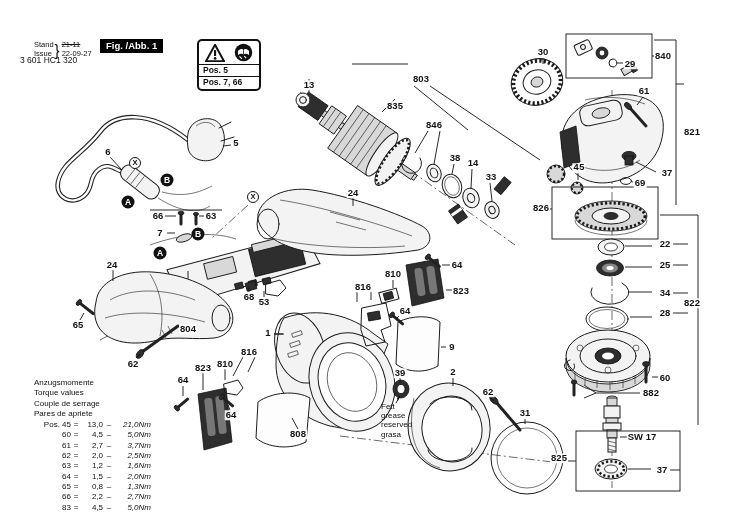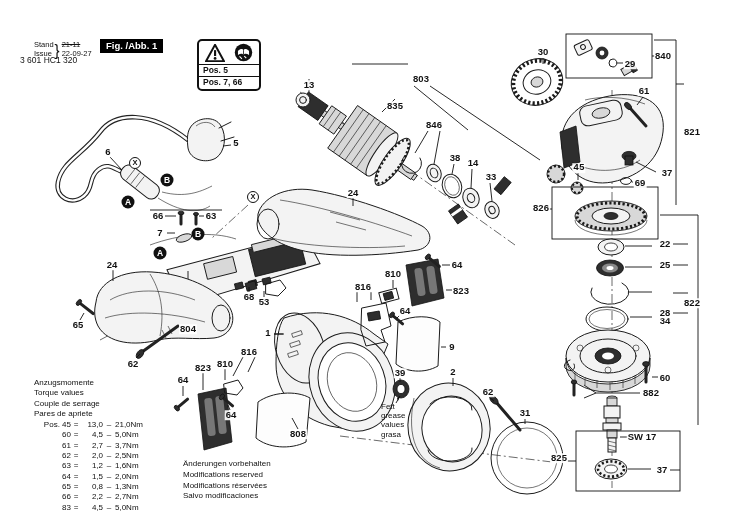--- a/index.html
+++ b/index.html
@@ -35,21 +35,21 @@
            background:#fff;}
   .warn-icons{display:flex;justify-content:space-around;align-items:center;padding:2px 2px;}
   .warn-line{border-top:1.2px solid #111;font-size:8.5px;font-weight:bold;padding:1px 0 1px 4px;line-height:1.1;}
   .torque{position:absolute;left:34px;top:378px;font-size:8px;line-height:10.3px;}
   .torque .rows{margin-top:1px;}
   .trow{display:flex;}
   .trow .c1{width:37px;text-align:right;}
   .trow .c2{width:10px;text-align:center;}
   .trow .c3{width:22px;text-align:right;}
   .trow .c4{width:12px;text-align:center;}
-  .trow .c5{width:36px;}
+  .trow .c5{width:36px;text-align:right;font-style:italic;}
   .notes{position:absolute;left:183px;top:459px;font-size:8px;line-height:10.8px;}
   .grease{position:absolute;left:381px;top:402px;font-size:8px;line-height:9.2px;}
 </style>
 </head>
 <body>
 
 <div class="page">
 
   <svg width="750" height="530" viewBox="0 0 750 530" style="position:absolute;left:0;top:0;">
 
@@ -526,31 +526,25 @@
         <div class="trow">
           <span class="c1">83</span>
           <span class="c2">=</span>
           <span class="c3">4,5</span>
           <span class="c4">–</span>
           <span class="c5">5,0Nm</span>
         </div>
       </div>
   </div>
 
-  <div class="notes">
-    <div>Änderungen vorbehalten</div>
-    <div>Modifications reserved</div>
-    <div>Modifications réservées</div>
-    <div>Salvo modificaciones</div>
-  </div>
 
   <div class="grease">
     <div>Fett</div>
     <div>grease</div>
-    <div>values</div>
+    <div>reserved</div>
     <div>grasa</div>
   </div>
 
   <div id="overlay">
       <div class="callout" style="left: 543px; top: 52px;">30</div>
       <div class="callout" style="left: 663px; top: 56px;">840</div>
       <div class="callout" style="left: 630px; top: 64px;">29</div>
       <div class="callout" style="left: 692px; top: 84px; margin-top: 48px;">821</div>
       <div class="callout" style="left: 644px; top: 91px;">61</div>
       <div class="callout" style="left: 309px; top: 73px; margin-top: 12px;">13</div>
@@ -559,21 +553,21 @@
       <div class="callout" style="left: 434px; top: 125px;">846</div>
       <div class="callout" style="left: 455px; top: 158px;">38</div>
       <div class="callout" style="left: 473px; top: 163px;">14</div>
       <div class="callout" style="left: 491px; top: 177px;">33</div>
       <div class="callout" style="left: 579px; top: 168px; font-family: Liberation Mono, monospace;">45</div>
       <div class="callout" style="left: 667px; top: 173px;">37</div>
       <div class="callout" style="left: 640px; top: 183px;">69</div>
       <div class="callout" style="left: 541px; top: 208px;">826</div>
       <div class="callout" style="left: 665px; top: 244px;">22</div>
       <div class="callout" style="left: 665px; top: 265px;">25</div>
-      <div class="callout" style="left: 665px; top: 293px; margin-top: 28px;">34</div>
+      <div class="callout" style="left: 665px; top: 293px;">34</div>
       <div class="callout" style="left: 692px; top: 303px;">822</div>
       <div class="callout" style="left: 665px; top: 313px;">28</div>
       <div class="callout" style="left: 665px; top: 378px;">60</div>
       <div class="callout" style="left: 651px; top: 393px;">882</div>
       <div class="callout" style="left: 642px; top: 437px;">SW 17</div>
       <div class="callout" style="left: 662px; top: 470px;">37</div>
       <div class="callout" style="left: 559px; top: 458px;">825</div>
       <div class="callout" style="left: 236px; top: 143px;">5</div>
       <div class="callout" style="left: 108px; top: 152px;">6</div>
       <div class="callout" style="left: 158px; top: 216px;">66</div>

